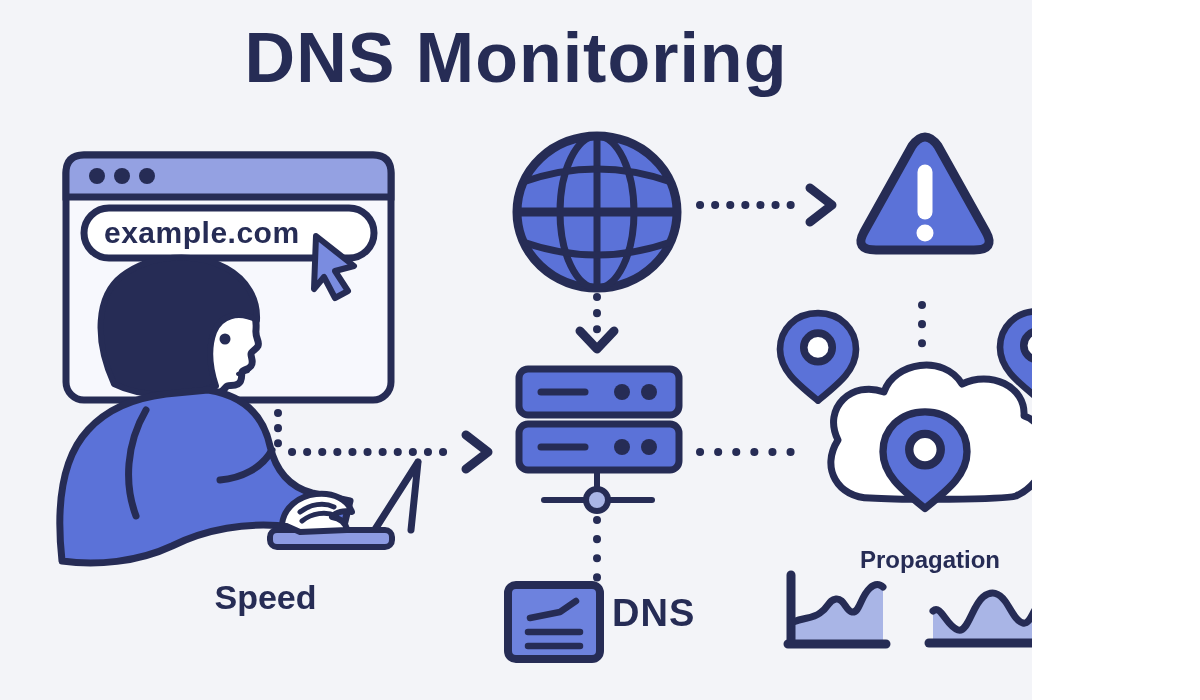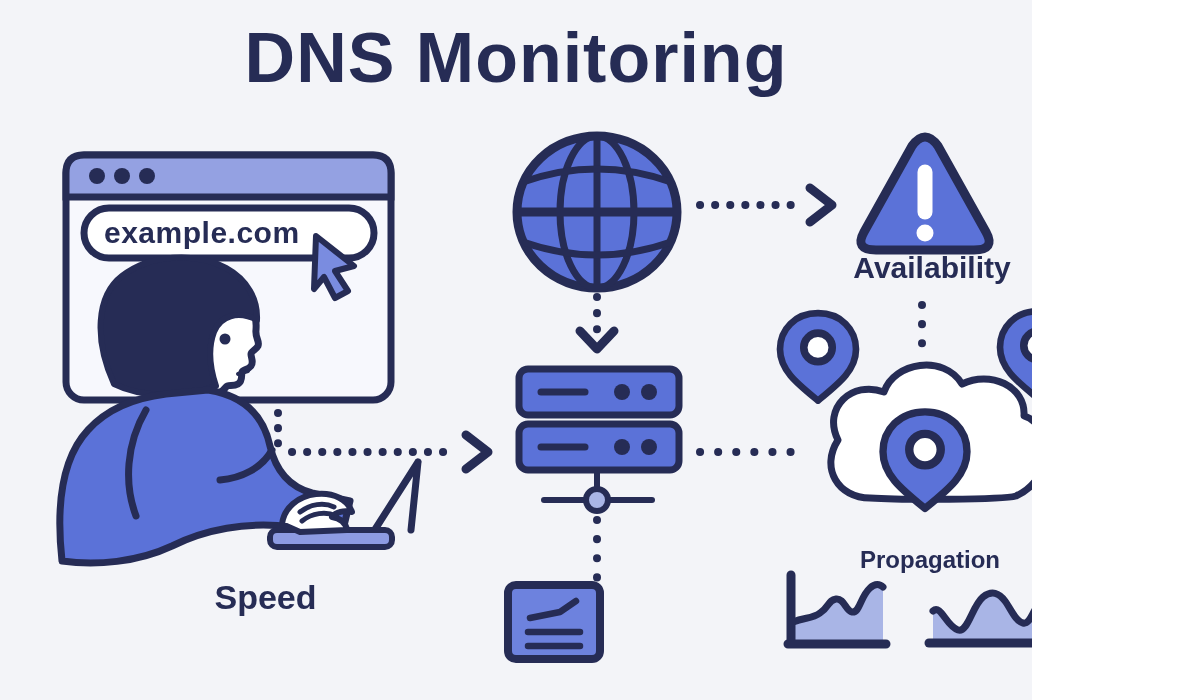--- a/index.html
+++ b/index.html
@@ -125,18 +125,18 @@
       <path fill="none" stroke="#262c55" stroke-width="7" stroke-linecap="round" d="M 793 622 C 805 617 812 619 820 613 C 830 606 828 600 836 599 C 844 598 846 611 852 612 C 860 613 860 597 870 588 C 875 583 880 584 883 587"></path>
       <path d="M 791 575 L 791 644 M 788 644 L 886 644" stroke="#262c55" stroke-width="9" stroke-linecap="round" fill="none"></path>
     </g>
     <g>
       <path fill="#a9b5e6" d="M 933 611 C 941 604 946 626 958 630 C 968 633 972 606 983 597 C 992 590 999 593 1005 601 C 1011 609 1015 621 1023 623 C 1031 625 1033 607 1041 603 C 1047 600 1051 604 1053 608 L 1053 642 L 933 642 Z"></path>
       <path fill="none" stroke="#262c55" stroke-width="7" stroke-linecap="round" d="M 933 611 C 941 604 946 626 958 630 C 968 633 972 606 983 597 C 992 590 999 593 1005 601 C 1011 609 1015 621 1023 623 C 1031 625 1033 607 1041 603 C 1047 600 1051 604 1053 608"></path>
       <path d="M 929 643 L 1056 643" stroke="#262c55" stroke-width="9" stroke-linecap="round" fill="none"></path>
     </g>
   </svg>
 
-  <div class="label availability">Availability</div>
   <div class="label propagation">Propagation</div>
   <div class="label resolution">
     <div>Speed</div>
   </div>
+  <div class="label dns-label">DNS</div>
 </div>
 
 </body></html>

